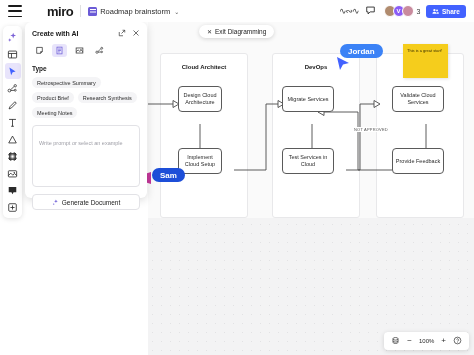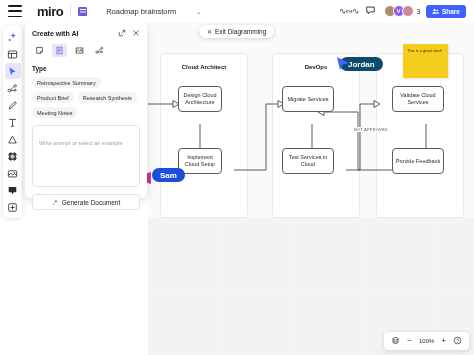--- a/index.html
+++ b/index.html
@@ -12,24 +12,24 @@
 
   
   .topbar {
     position: absolute; left: 0; top: 0; width: 474px; height: 22px;
     background: #ffffff; display: flex; align-items: center;
     padding: 0 6px; z-index: 60;
   }
   .hamburger { width: 14px; height: 12px; display: flex; flex-direction: column;
     justify-content: space-between; margin-left: 2px; cursor: pointer; }
   .hamburger i { display: block; height: 1.5px; background: #1a1a1a; border-radius: 1px; }
-  .brand { font-size: 13px; font-weight: 700; color: #1a1a1a; margin-left: 15px;
+  .brand { font-size: 13px; font-weight: 700; color: #1a1a1a; margin-left: 25px;
     letter-spacing: -0.5px; }
   .tb-div { width: 1px; height: 12px; background: #e0e0e0; margin: 0 7px; }
-  .board-chip { display: flex; align-items: center; gap: 19px; cursor: pointer; }
+  .board-chip { display: flex; align-items: center; gap: 3px; cursor: pointer; }
   .board-ico { width: 9px; height: 9px; background: #6b5bd6; border-radius: 1.5px;
     position: relative; flex: none; }
   .board-ico:after { content: ""; position: absolute; left: 1.5px; top: 2px;
     width: 6px; height: 1.2px; background: #fff; box-shadow: 0 2.5px 0 #fff; }
   .board-name { font-size: 7.5px; color: #2b2b2b; }
   .caret { font-size: 6px; color: #555; margin-left: 1px; }
   .tb-right { margin-left: auto; display: flex; align-items: center; gap: 6px;
     padding-right: 2px; }
   .scribble { font-size: 9px; color: #3b3b3b; letter-spacing: -1px; cursor: pointer; }
   .ic-btn { width: 13px; height: 13px; cursor: pointer; position: relative; }
@@ -176,21 +176,21 @@
   <div class="node" style="left:178px;top:148px;width:44px;height:26px;">Implement Cloud Setup</div>
   <div class="node" style="left:282px;top:86px;width:52px;height:26px;">Migrate Services</div>
   <div class="node" style="left:282px;top:148px;width:52px;height:26px;">Test Services in Cloud</div>
   <div class="node" style="left:392px;top:86px;width:52px;height:26px;">Validate Cloud Services</div>
   <div class="node" style="left:392px;top:148px;width:52px;height:26px;">Provide Feedback</div>
 
   <div class="sticky" style="left:403px;top:44px;width:45px;height:34px;">
     <div class="sticky-txt">This is a great start!</div>
   </div>
 
-  <div class="cursor-pill" style="left:340px;top:57px;background:#0c4a6e;">Jordan</div>
+  <div class="cursor-pill" style="left:340px;top:44px;background:#3b82f6;">Jordan</div>
   <svg class="cursor-arrow" style="left:336px;top:56px;" width="16" height="16" viewBox="0 0 16 16">
     <path d="M1,1 L13,7 L7,8.5 L4,14 Z" fill="#4262ff"></path>
   </svg>
 
   <div class="cursor-pill" style="left:152px;top:168px;background:#1d4ed8;">Sam</div>
   <svg class="cursor-arrow" style="left:128px;top:170px;" width="24" height="16" viewBox="0 0 24 16">
     <path d="M23,2 L4,8 L23,14 Z" fill="#c4379a"></path>
   </svg>
 
   <div class="exit-btn">

